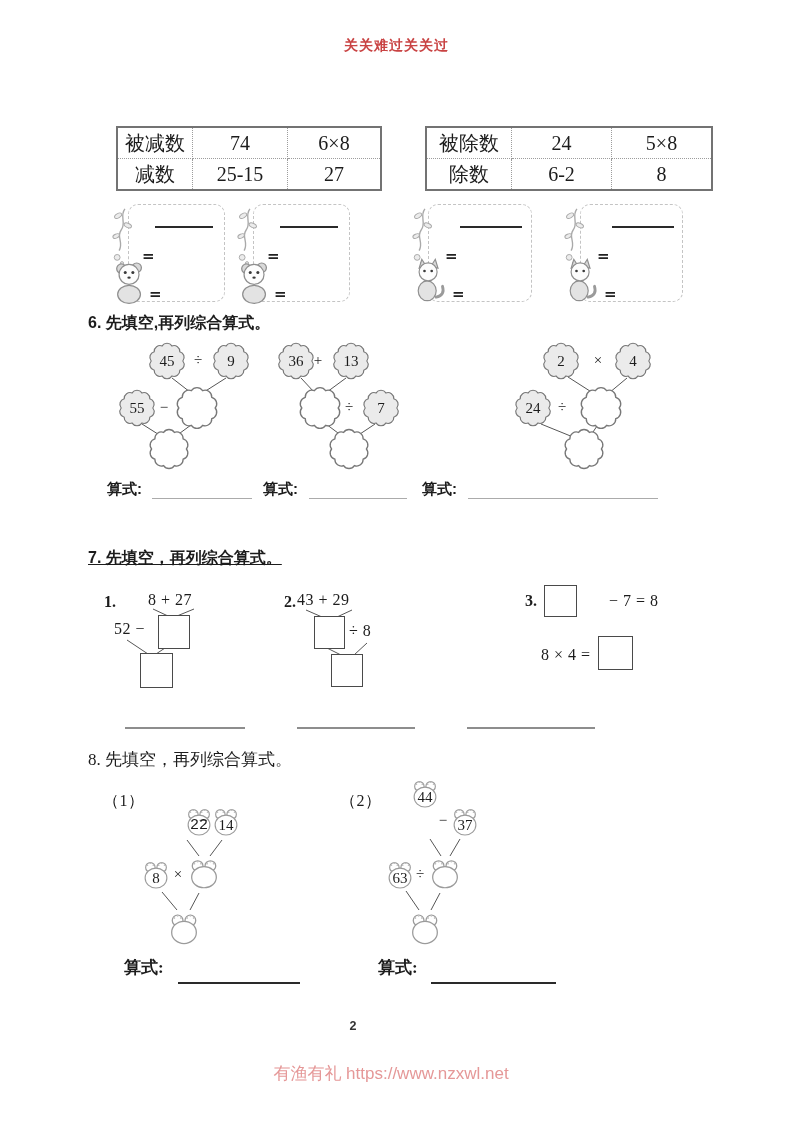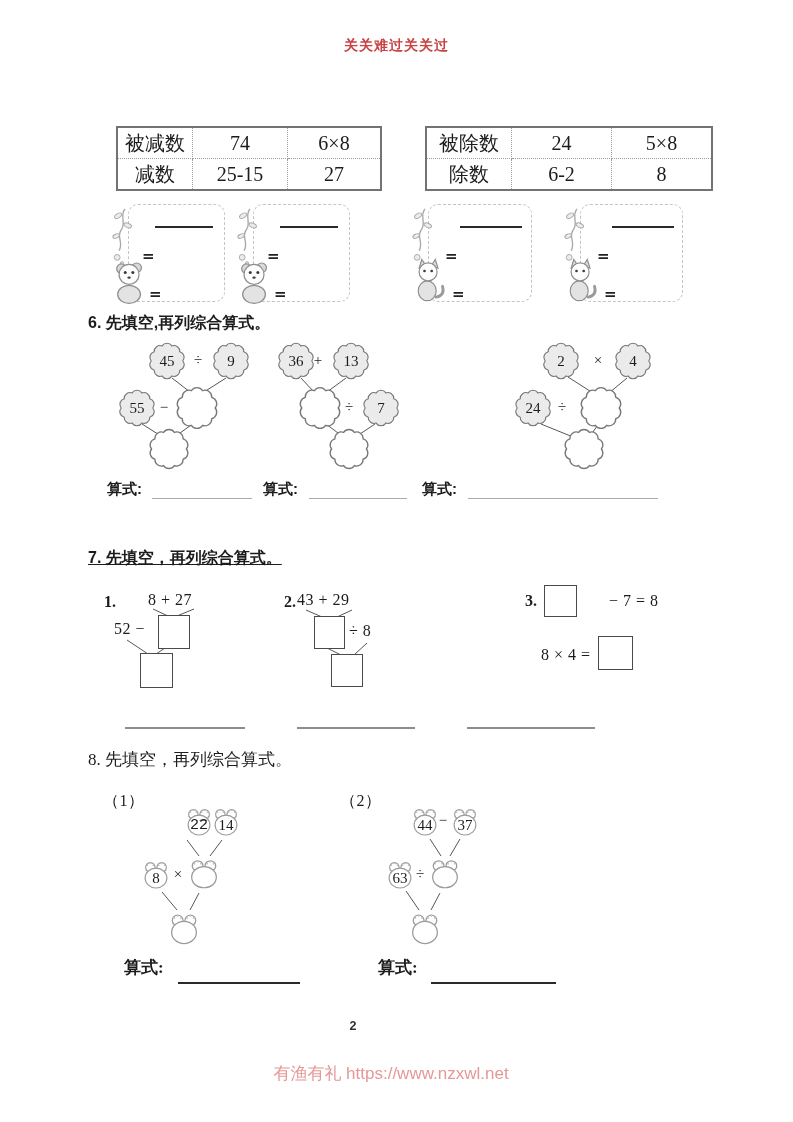--- a/index.html
+++ b/index.html
@@ -403,21 +403,21 @@
         <circle class="dot" cx="12.5" cy="5.6" r="1.1"></circle>
         <circle class="dot" cx="16.4" cy="8.2" r="1.1"></circle>
       <circle class="dot" cx="23.6" cy="8.2" r="1.1"></circle>
         <circle class="dot" cx="27.5" cy="5.6" r="1.1"></circle>
         <circle class="dot" cx="31.4" cy="8.2" r="1.1"></circle>
       <ellipse cx="20" cy="25" rx="14.5" ry="13"></ellipse>
       </svg>
   </div>
 
   <div class="expr" style="left:340px;top:791px;">（2）</div>
-  <div class="fb frog" style="left:410px;top:806px;width:30px;height:32px;text-align:right;">
+  <div class="fb frog" style="left:410px;top:778px;width:30px;height:32px;text-align:right;">
     <svg viewBox="0 0 40 42" preserveAspectRatio="none">
       <circle cx="12.5" cy="11" r="6.3"></circle>
         <circle cx="27.5" cy="11" r="6.3"></circle>
       <circle class="dot" cx="8.6" cy="8.2" r="1.1"></circle>
         <circle class="dot" cx="12.5" cy="5.6" r="1.1"></circle>
         <circle class="dot" cx="16.4" cy="8.2" r="1.1"></circle>
       <circle class="dot" cx="23.6" cy="8.2" r="1.1"></circle>
         <circle class="dot" cx="27.5" cy="5.6" r="1.1"></circle>
         <circle class="dot" cx="31.4" cy="8.2" r="1.1"></circle>
       <ellipse cx="20" cy="25" rx="14.5" ry="13"></ellipse>

